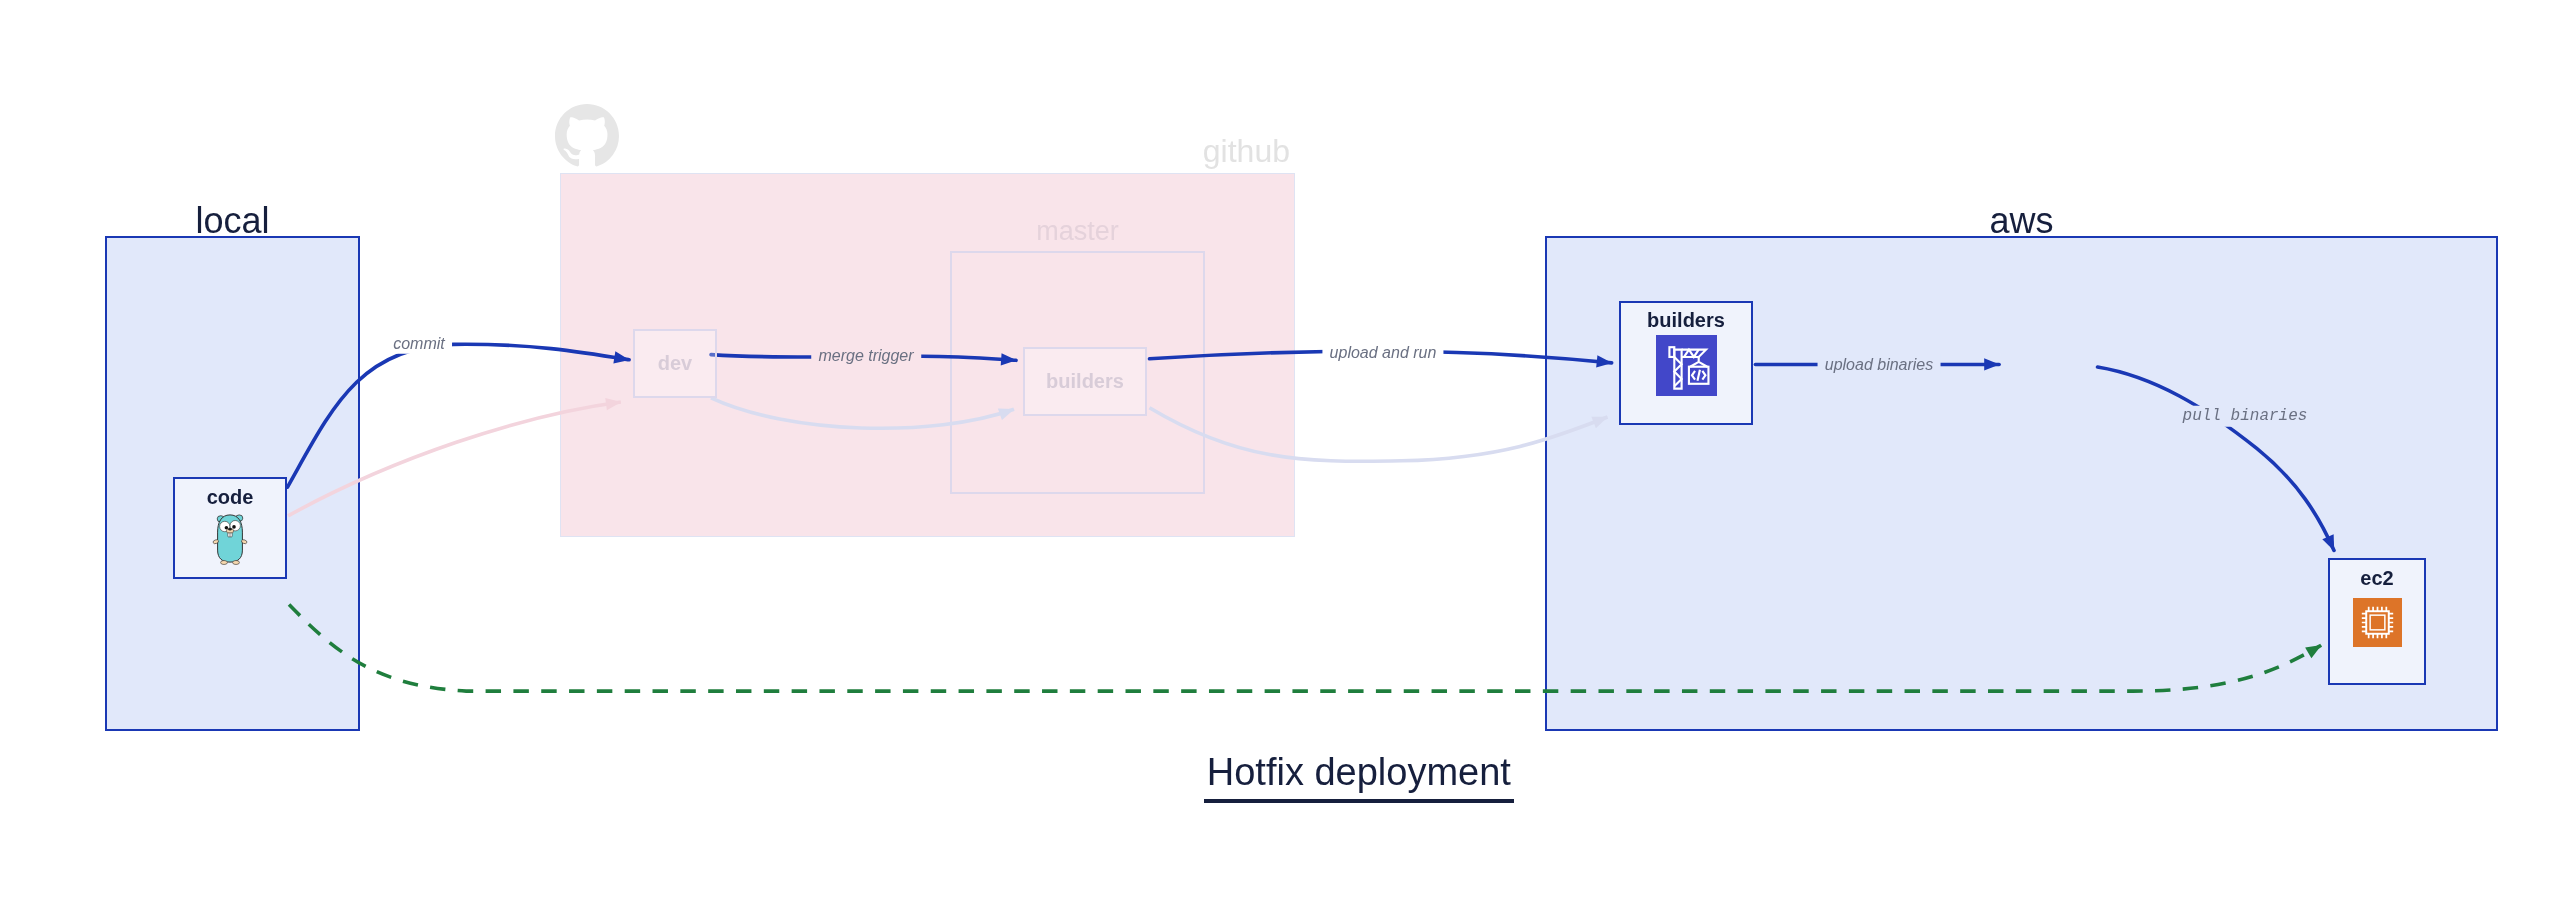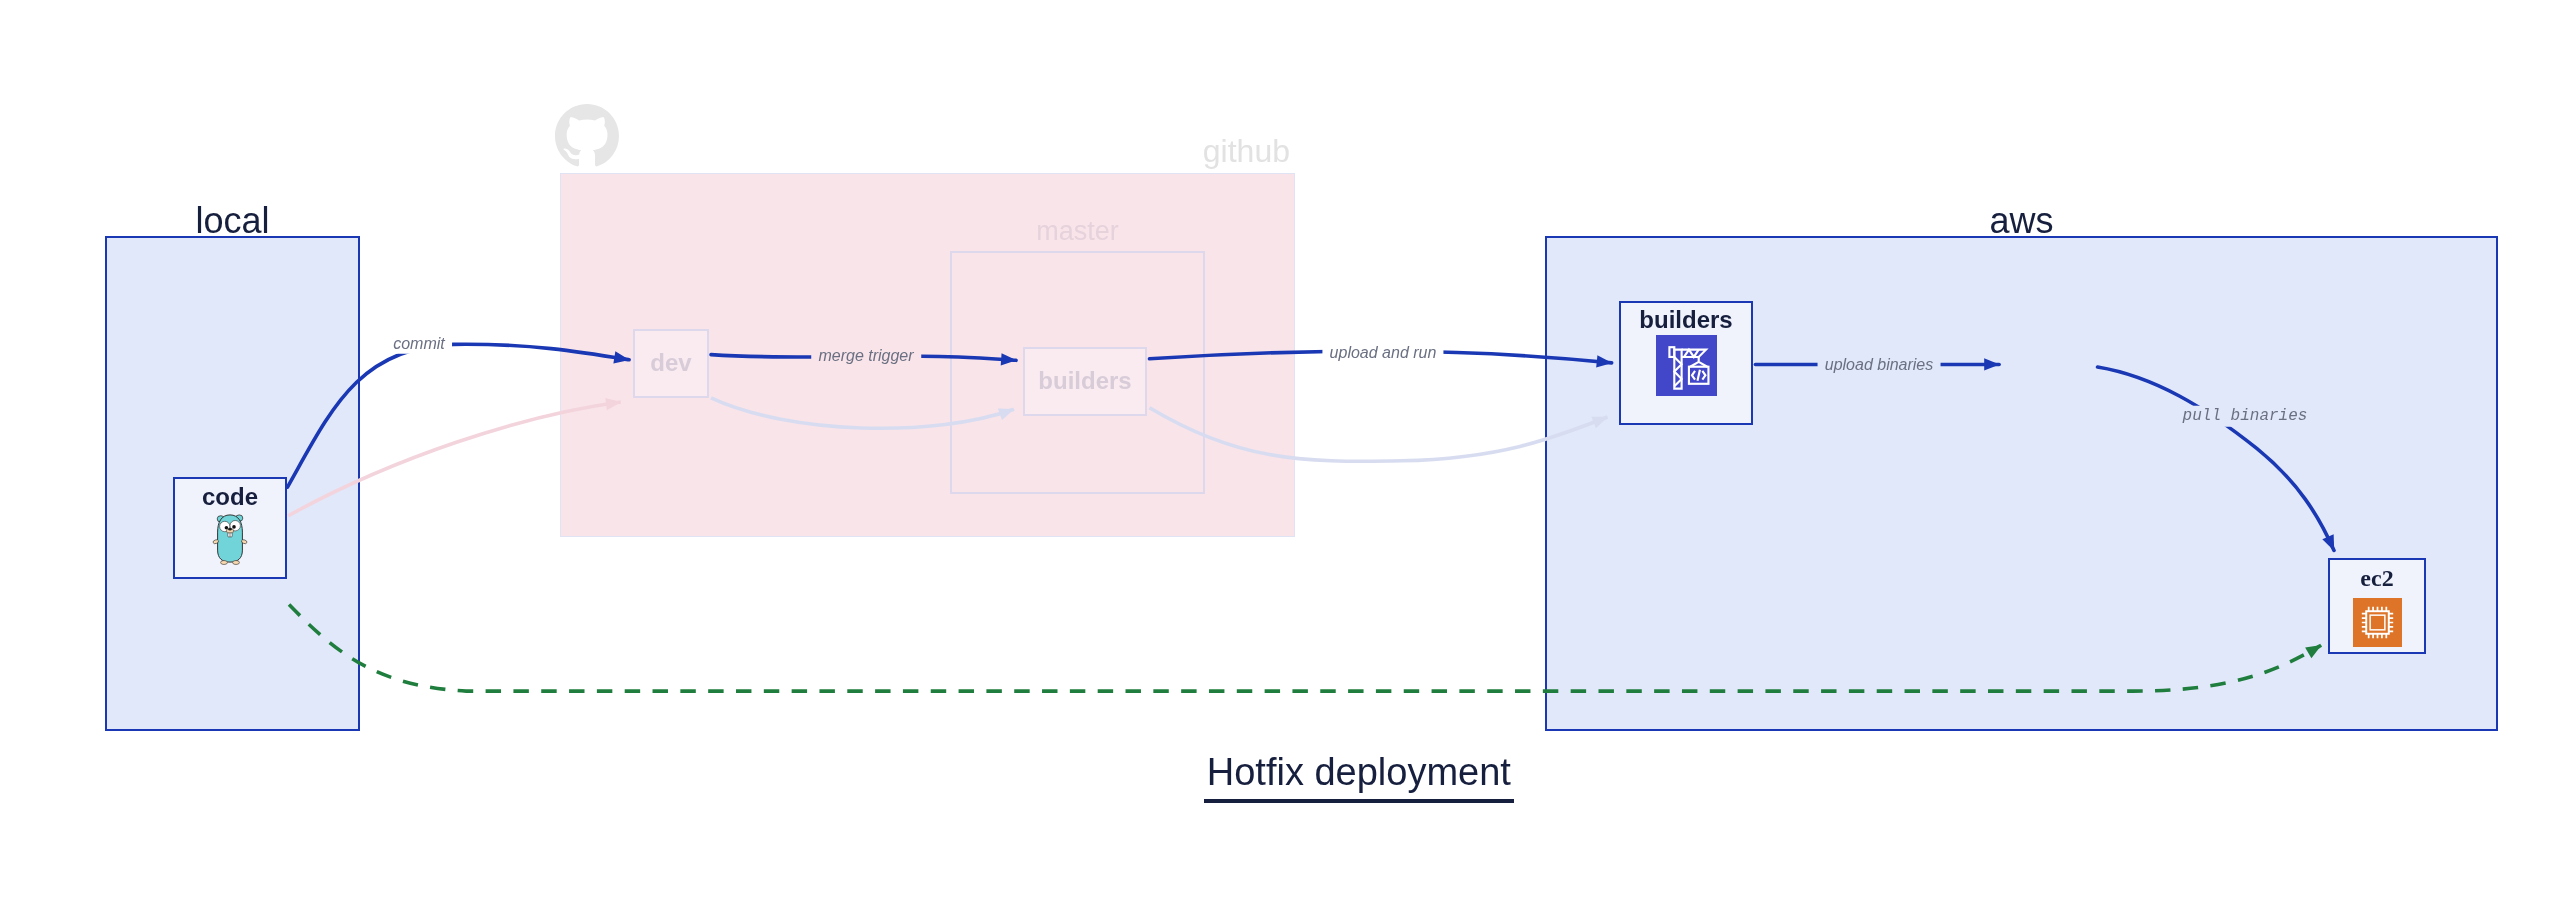--- a/index.html
+++ b/index.html
@@ -15,21 +15,21 @@
   .glabel.center{text-align:center;}
   #github-label{font-size:32px;color:var(--faded-label-gray);text-align:right;}
   #master-label{font-size:27px;color:var(--faded-master-label);text-align:center;}
 
   svg.edges{position:absolute;left:0;top:0;pointer-events:none;}
 
   .node{position:absolute;box-sizing:border-box;background:var(--node-fill);
         border:2.6px solid var(--accent-blue);display:flex;flex-direction:column;align-items:center;}
   .node-faded{background:rgba(255,255,255,0.28);border:2.1px solid var(--faded-border);
         justify-content:center;}
-  .nlabel{font-weight:bold;font-size:24px;color:var(--text-dark);line-height:20.6px;}
+  .nlabel{font-weight:bold;font-size:20px;color:var(--text-dark);line-height:20.6px;}
   .node-faded .nlabel{color:var(--faded-text);}
 
   .icon-tile{display:block;}
 
   .edge-label{position:absolute;transform:translate(-50%,-50%);font-style:italic;
       font-size:16px;color:var(--edge-label-gray);padding:1.5px 7.2px;white-space:nowrap;line-height:17.5px;}
   .on-white{background:#ffffff;}
   .on-pink{background:var(--github-pink-fill);}
   .on-blue{background:var(--group-fill-blue);}
 
@@ -99,21 +99,21 @@
       <circle cx="63" cy="34" r="13" fill="#ffffff" stroke="#333" stroke-width="1.5"></circle>
       <circle cx="41" cy="39" r="4.5" fill="#111111"></circle>
       <circle cx="60" cy="37" r="4.5" fill="#111111"></circle>
       <ellipse cx="50" cy="47" rx="9" ry="6.5" style="fill:var(--gopher-beige)" stroke="#333" stroke-width="1.5"></ellipse>
       <ellipse cx="50" cy="43" rx="4.5" ry="3" fill="#1c1c1c"></ellipse>
       <rect x="44.5" y="52" width="11" height="10" rx="2" fill="#ffffff" stroke="#333" stroke-width="1.5"></rect>
       <line x1="50" y1="52" x2="50" y2="62" stroke="#333" stroke-width="1.5"></line>
     </svg>
   </div>
 
-  <div class="node node-faded" style="left:633px;top:329px;width:76px;height:69px;">
+  <div class="node node-faded" style="left:633px;top:329px;width:84px;height:69px;">
     <div class="nlabel">dev</div>
   </div>
 
   <div class="node node-faded" style="left:1023px;top:347px;width:124px;height:69px;">
     <div class="nlabel">builders</div>
   </div>
 
   <div class="node" style="left:1619px;top:301px;width:134px;height:124px;padding-top:7.2px;">
     <div class="nlabel">builders</div>
     <svg class="icon-tile" width="61" height="61" viewBox="0 0 100 100" style="margin-top:4.1px;">
@@ -127,21 +127,21 @@
         <path d="M70 36 L70 44 M70 44 L56 52 M70 44 L84 52"></path>
         <rect x="54" y="52" width="32" height="28"></rect>
         <path d="M64 59 L59 66 L64 73"></path>
         <path d="M76 59 L81 66 L76 73"></path>
         <path d="M72 57 L68 75"></path>
       </g>
     </svg>
   </div>
 
 
-  <div class="node" style="left:2328px;top:558px;width:98px;height:96px;padding-top:8.2px;font-family:Liberation Serif, serif;">
+  <div class="node" style="left:2328px;top:558px;width:98px;height:127px;padding-top:8.2px;">
     <div class="nlabel">ec2</div>
     <svg class="icon-tile" width="49" height="49" viewBox="0 0 100 100" style="margin-top:9.3px;">
       <rect x="0" y="0" width="100" height="100" style="fill:var(--ec2-orange)"></rect>
       <g stroke="#ffffff" stroke-width="3.5" fill="none">
         <path d="M32 18 L32 27 M41 18 L41 27 M50 18 L50 27 M59 18 L59 27 M68 18 L68 27"></path>
         <path d="M32 73 L32 82 M41 73 L41 82 M50 73 L50 82 M59 73 L59 82 M68 73 L68 82"></path>
         <path d="M18 32 L27 32 M18 41 L27 41 M18 50 L27 50 M18 59 L27 59 M18 68 L27 68"></path>
         <path d="M73 32 L82 32 M73 41 L82 41 M73 50 L82 50 M73 59 L82 59 M73 68 L82 68"></path>
       </g>
       <rect x="27" y="27" width="46" height="46" fill="none" stroke="#ffffff" stroke-width="4"></rect>

